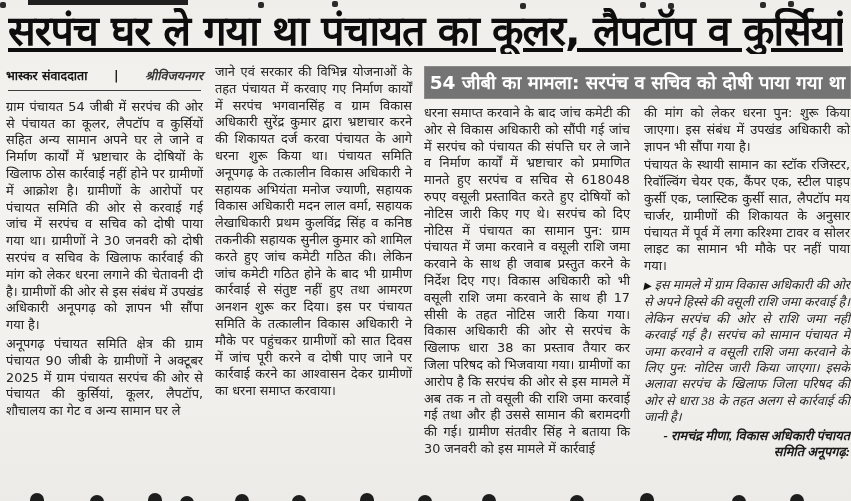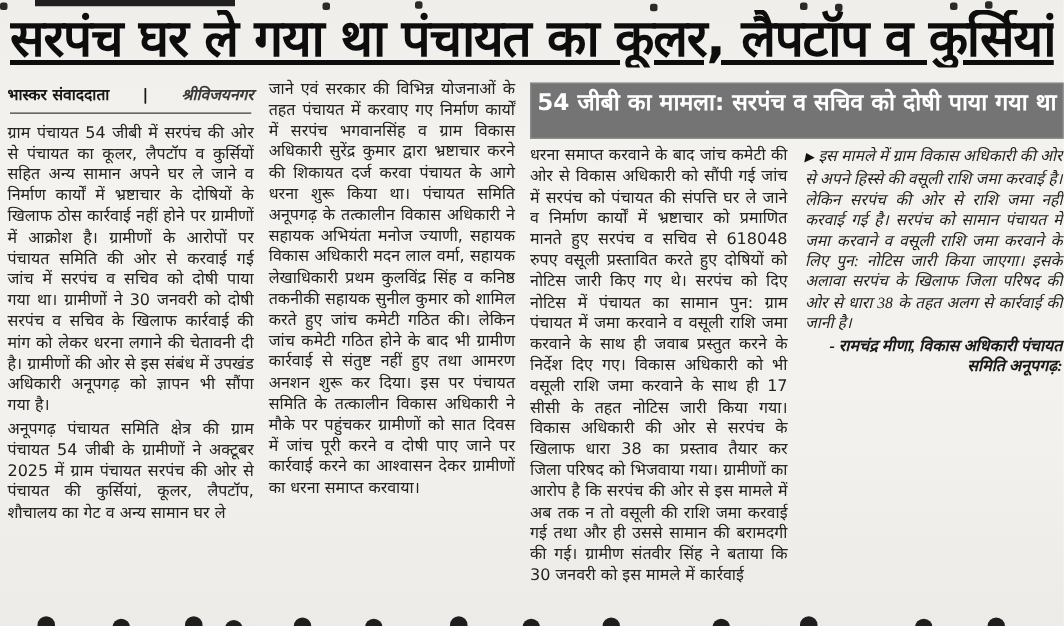--- a/index.html
+++ b/index.html
@@ -49,21 +49,21 @@
   .col p{margin:0 0 2px 0;}
   .byline{
     display:flex;justify-content:space-between;gap:6px;
     font-weight:bold;font-size:12.5px;padding:4px 0 5px 0;color:#161616;
   }
   .byline .loc{font-style:italic;color:#3a3a3a;font-family:Liberation Serif, serif;}
   .byline-rule{border-bottom:1.5px solid #3c3c3c;margin:0 2px 8px 2px;}
   .right-half{flex:0 0 427px;width:427px;}
   .subhead-bar{
     background:#757474;color:#ffffff;
-    font-weight:bold;font-size:18.5px;line-height:33px;height:45px;
+    font-weight:bold;font-size:18.5px;line-height:33px;height:33px;
     text-align:center;margin:2px 0 6px 0;
     white-space:nowrap;overflow:hidden;
     box-shadow:0 0 0 1px #8a8a8a inset;
   }
   .right-cols{display:flex;gap:14px;}
   .right-cols .col{width:206px;flex:0 0 206px;}
   .quote{
     font-family:"Liberation Serif", serif;
     font-style:italic;font-size:12.6px;line-height:16.4px;color:#1f1f1f;
   }
@@ -92,34 +92,36 @@
   <div class="body-area">
 
     <div class="col">
       <div class="byline">
         <span>भास्कर संवाददाता</span>
         <span>|</span>
         <span class="loc">श्रीविजयनगर</span>
       </div>
       <div class="byline-rule"></div>
       <p>ग्राम पंचायत 54 जीबी में सरपंच की ओर से पंचायत का कूलर, लैपटॉप व कुर्सियों सहित अन्य सामान अपने घर ले जाने व निर्माण कार्यों में भ्रष्टाचार के दोषियों के खिलाफ ठोस कार्रवाई नहीं होने पर ग्रामीणों में आक्रोश है। ग्रामीणों के आरोपों पर पंचायत समिति की ओर से करवाई गई जांच में सरपंच व सचिव को दोषी पाया गया था। ग्रामीणों ने 30 जनवरी को दोषी सरपंच व सचिव के खिलाफ कार्रवाई की मांग को लेकर धरना लगाने की चेतावनी दी है। ग्रामीणों की ओर से इस संबंध में उपखंड अधिकारी अनूपगढ़ को ज्ञापन भी सौंपा गया है।</p>
-      <p>अनूपगढ़ पंचायत समिति क्षेत्र की ग्राम पंचायत 54 जीबी के ग्रामीणों ने अक्टूबर 2025 में ग्राम पंचायत सरपंच की ओर से पंचायत की कुर्सियां, कूलर, लैपटॉप, शौचालय का गेट व अन्य सामान घर ले</p>
+      <p>अनूपगढ़ पंचायत समिति क्षेत्र की ग्राम पंचायत 90 जीबी के ग्रामीणों ने अक्टूबर 2025 में ग्राम पंचायत सरपंच की ओर से पंचायत की कुर्सियां, कूलर, लैपटॉप, शौचालय का गेट व अन्य सामान घर ले</p>
     </div>
 
     <div class="col">
       <p>जाने एवं सरकार की विभिन्न योजनाओं के तहत पंचायत में करवाए गए निर्माण कार्यों में सरपंच भगवानसिंह व ग्राम विकास अधिकारी सुरेंद्र कुमार द्वारा भ्रष्टाचार करने की शिकायत दर्ज करवा पंचायत के आगे धरना शुरू किया था। पंचायत समिति अनूपगढ़ के तत्कालीन विकास अधिकारी ने सहायक अभियंता मनोज ज्याणी, सहायक विकास अधिकारी मदन लाल वर्मा, सहायक लेखाधिकारी प्रथम कुलविंद्र सिंह व कनिष्ठ तकनीकी सहायक सुनील कुमार को शामिल करते हुए जांच कमेटी गठित की। लेकिन जांच कमेटी गठित होने के बाद भी ग्रामीण कार्रवाई से संतुष्ट नहीं हुए तथा आमरण अनशन शुरू कर दिया। इस पर पंचायत समिति के तत्कालीन विकास अधिकारी ने मौके पर पहुंचकर ग्रामीणों को सात दिवस में जांच पूरी करने व दोषी पाए जाने पर कार्रवाई करने का आश्वासन देकर ग्रामीणों का धरना समाप्त करवाया।</p>
     </div>
 
     <div class="right-half">
       <div class="subhead-bar">54 जीबी का मामला: सरपंच व सचिव को दोषी पाया गया था</div>
       <div class="right-cols">
         <div class="col">
           <p>धरना समाप्त करवाने के बाद जांच कमेटी की ओर से विकास अधिकारी को सौंपी गई जांच में सरपंच को पंचायत की संपत्ति घर ले जाने व निर्माण कार्यों में भ्रष्टाचार को प्रमाणित मानते हुए सरपंच व सचिव से 618048 रुपए वसूली प्रस्तावित करते हुए दोषियों को नोटिस जारी किए गए थे। सरपंच को दिए नोटिस में पंचायत का सामान पुन: ग्राम पंचायत में जमा करवाने व वसूली राशि जमा करवाने के साथ ही जवाब प्रस्तुत करने के निर्देश दिए गए। विकास अधिकारी को भी वसूली राशि जमा करवाने के साथ ही 17 सीसी के तहत नोटिस जारी किया गया। विकास अधिकारी की ओर से सरपंच के खिलाफ धारा 38 का प्रस्ताव तैयार कर जिला परिषद को भिजवाया गया। ग्रामीणों का आरोप है कि सरपंच की ओर से इस मामले में अब तक न तो वसूली की राशि जमा करवाई गई तथा और ही उससे सामान की बरामदगी की गई। ग्रामीण संतवीर सिंह ने बताया कि 30 जनवरी को इस मामले में कार्रवाई</p>
         </div>
         <div class="col">
+          <p>की मांग को लेकर धरना पुन: शुरू किया जाएगा। इस संबंध में उपखंड अधिकारी को ज्ञापन भी सौंपा गया है।</p>
+          <p>पंचायत के स्थायी सामान का स्टॉक रजिस्टर, रिवॉल्विंग चेयर एक, कैंपर एक, स्टील पाइप कुर्सी एक, प्लास्टिक कुर्सी सात, लैपटॉप मय चार्जर, ग्रामीणों की शिकायत के अनुसार पंचायत में पूर्व में लगा करिश्मा टावर व सोलर लाइट का सामान भी मौके पर नहीं पाया गया।</p>
           <p class="quote">
             <span class="quote-marker">▶</span><span>इस मामले में ग्राम विकास अधिकारी की ओर से अपने हिस्से की वसूली राशि जमा करवाई है। लेकिन सरपंच की ओर से राशि जमा नहीं करवाई गई है। सरपंच को सामान पंचायत में जमा करवाने व वसूली राशि जमा करवाने के लिए पुन: नोटिस जारी किया जाएगा। इसके अलावा सरपंच के खिलाफ जिला परिषद की ओर से धारा 38 के तहत अलग से कार्रवाई की जानी है।</span>
           </p>
           <p class="attribution">- रामचंद्र मीणा, विकास अधिकारी पंचायत समिति अनूपगढ़:</p>
         </div>
       </div>
     </div>
 
   </div>
 

